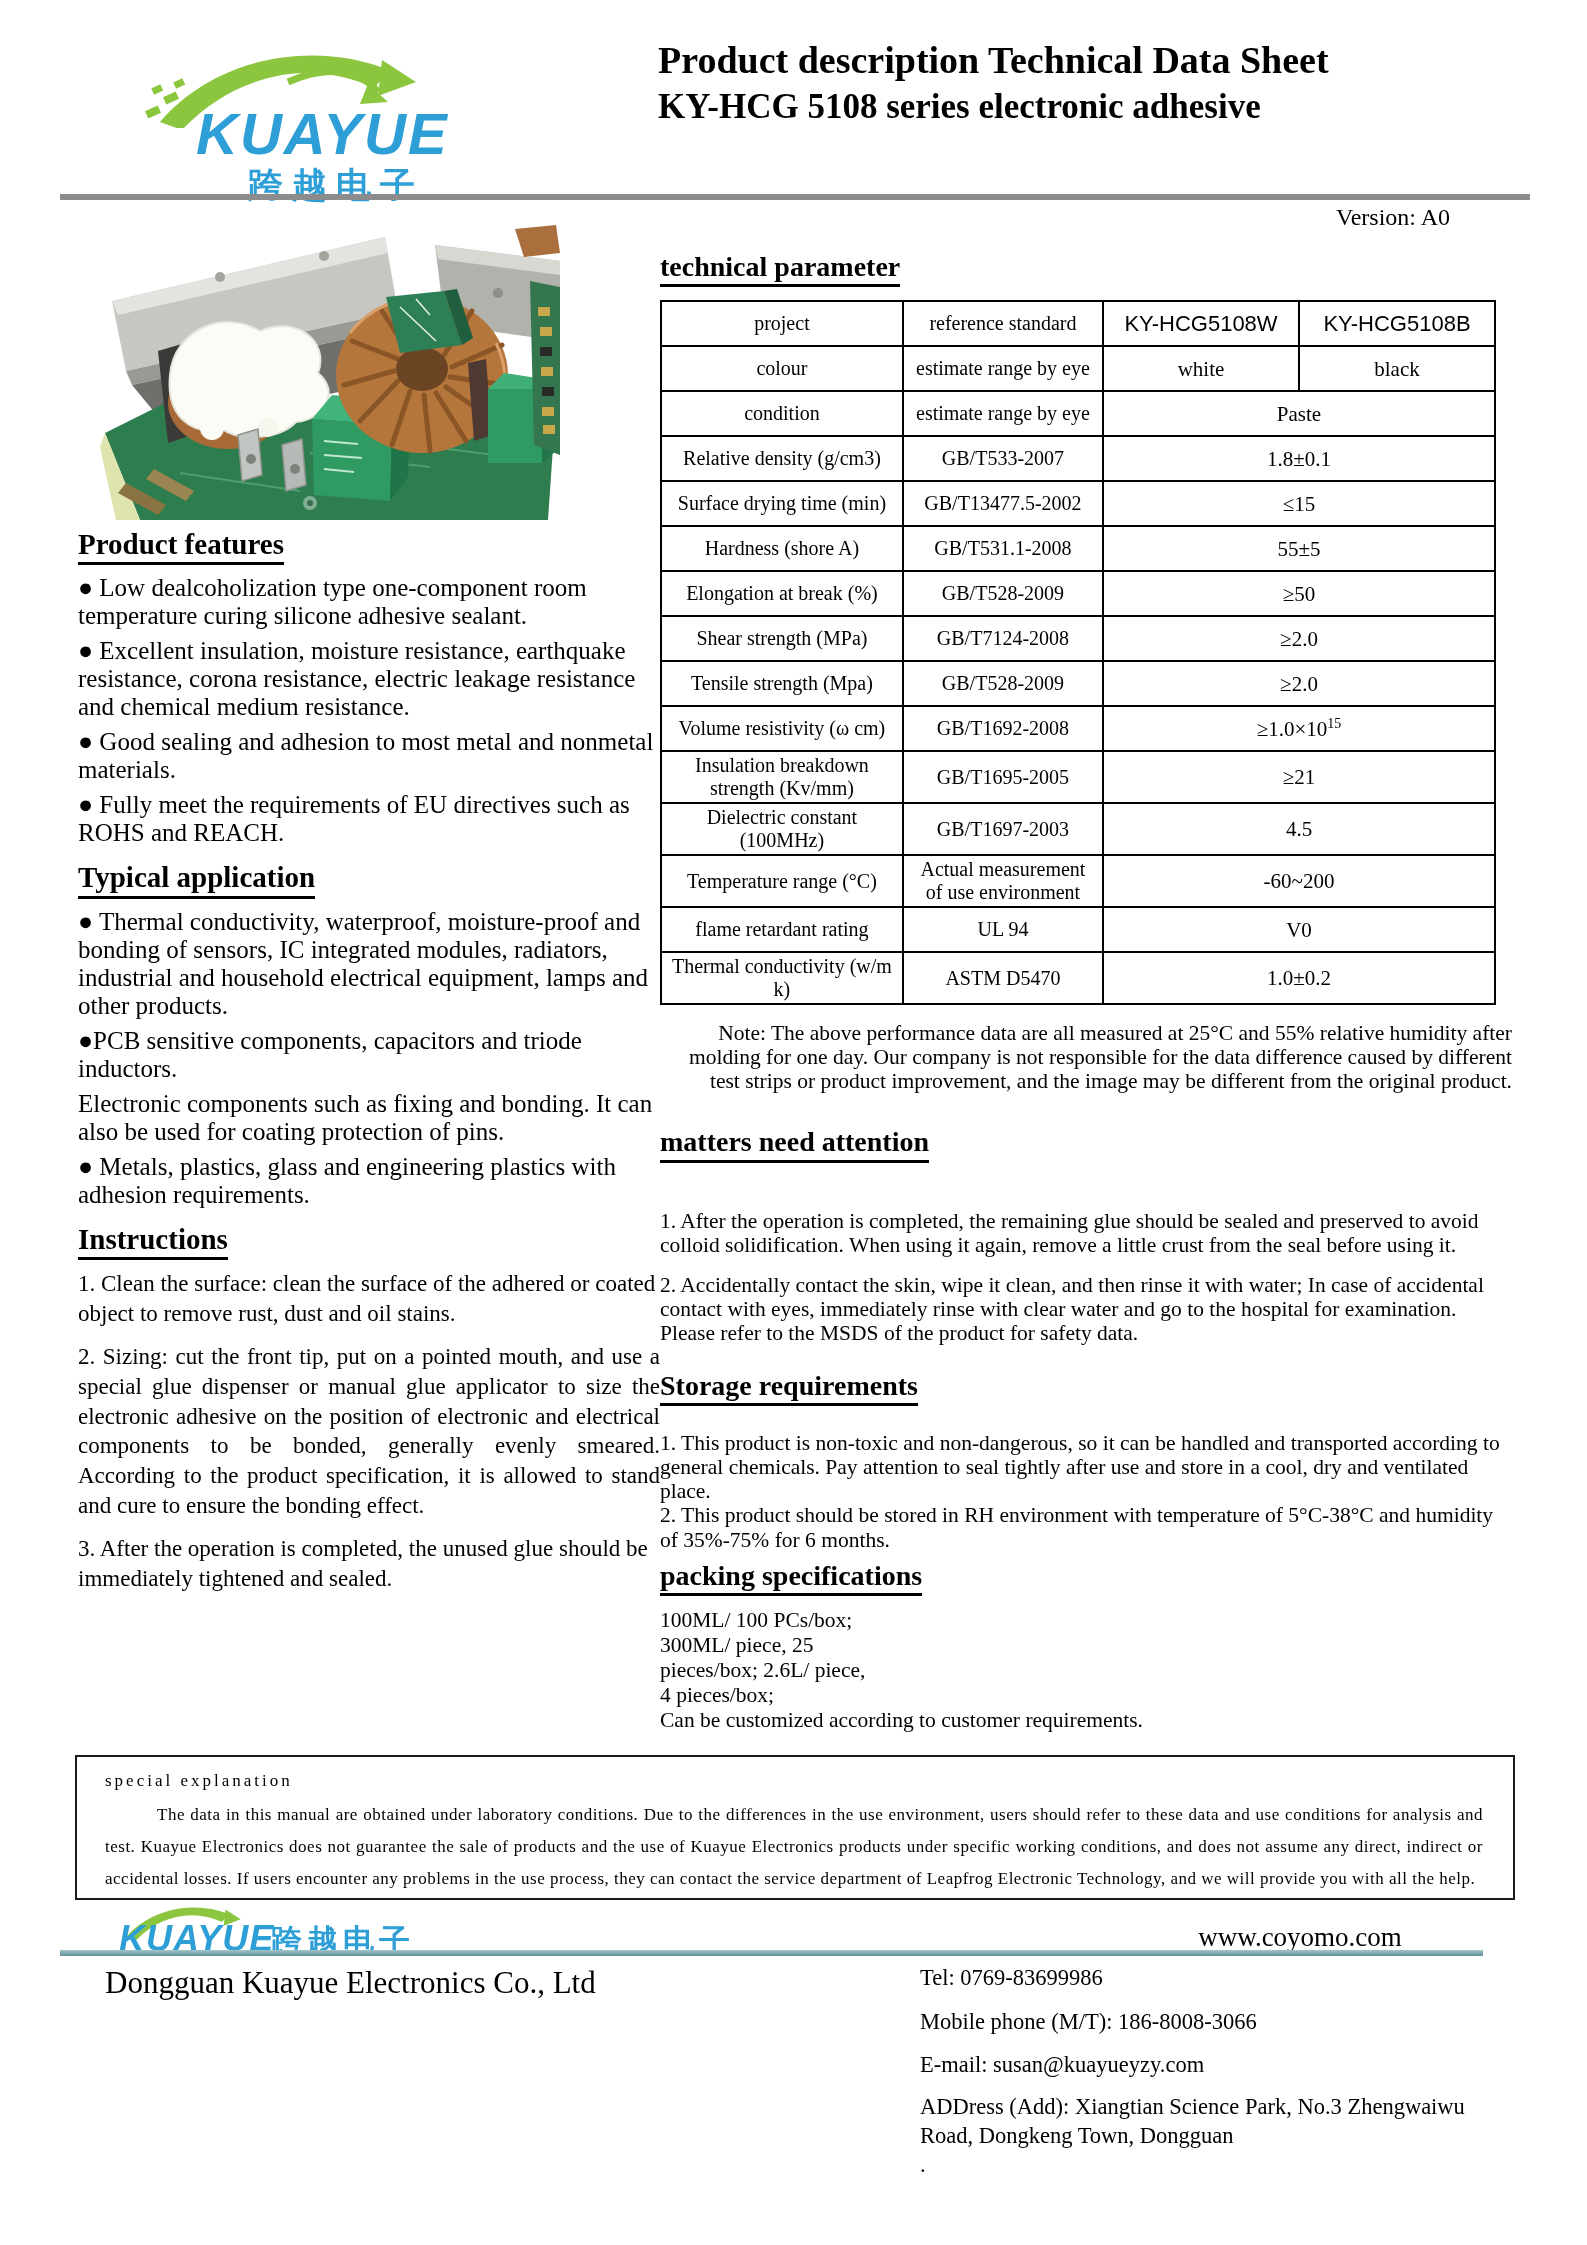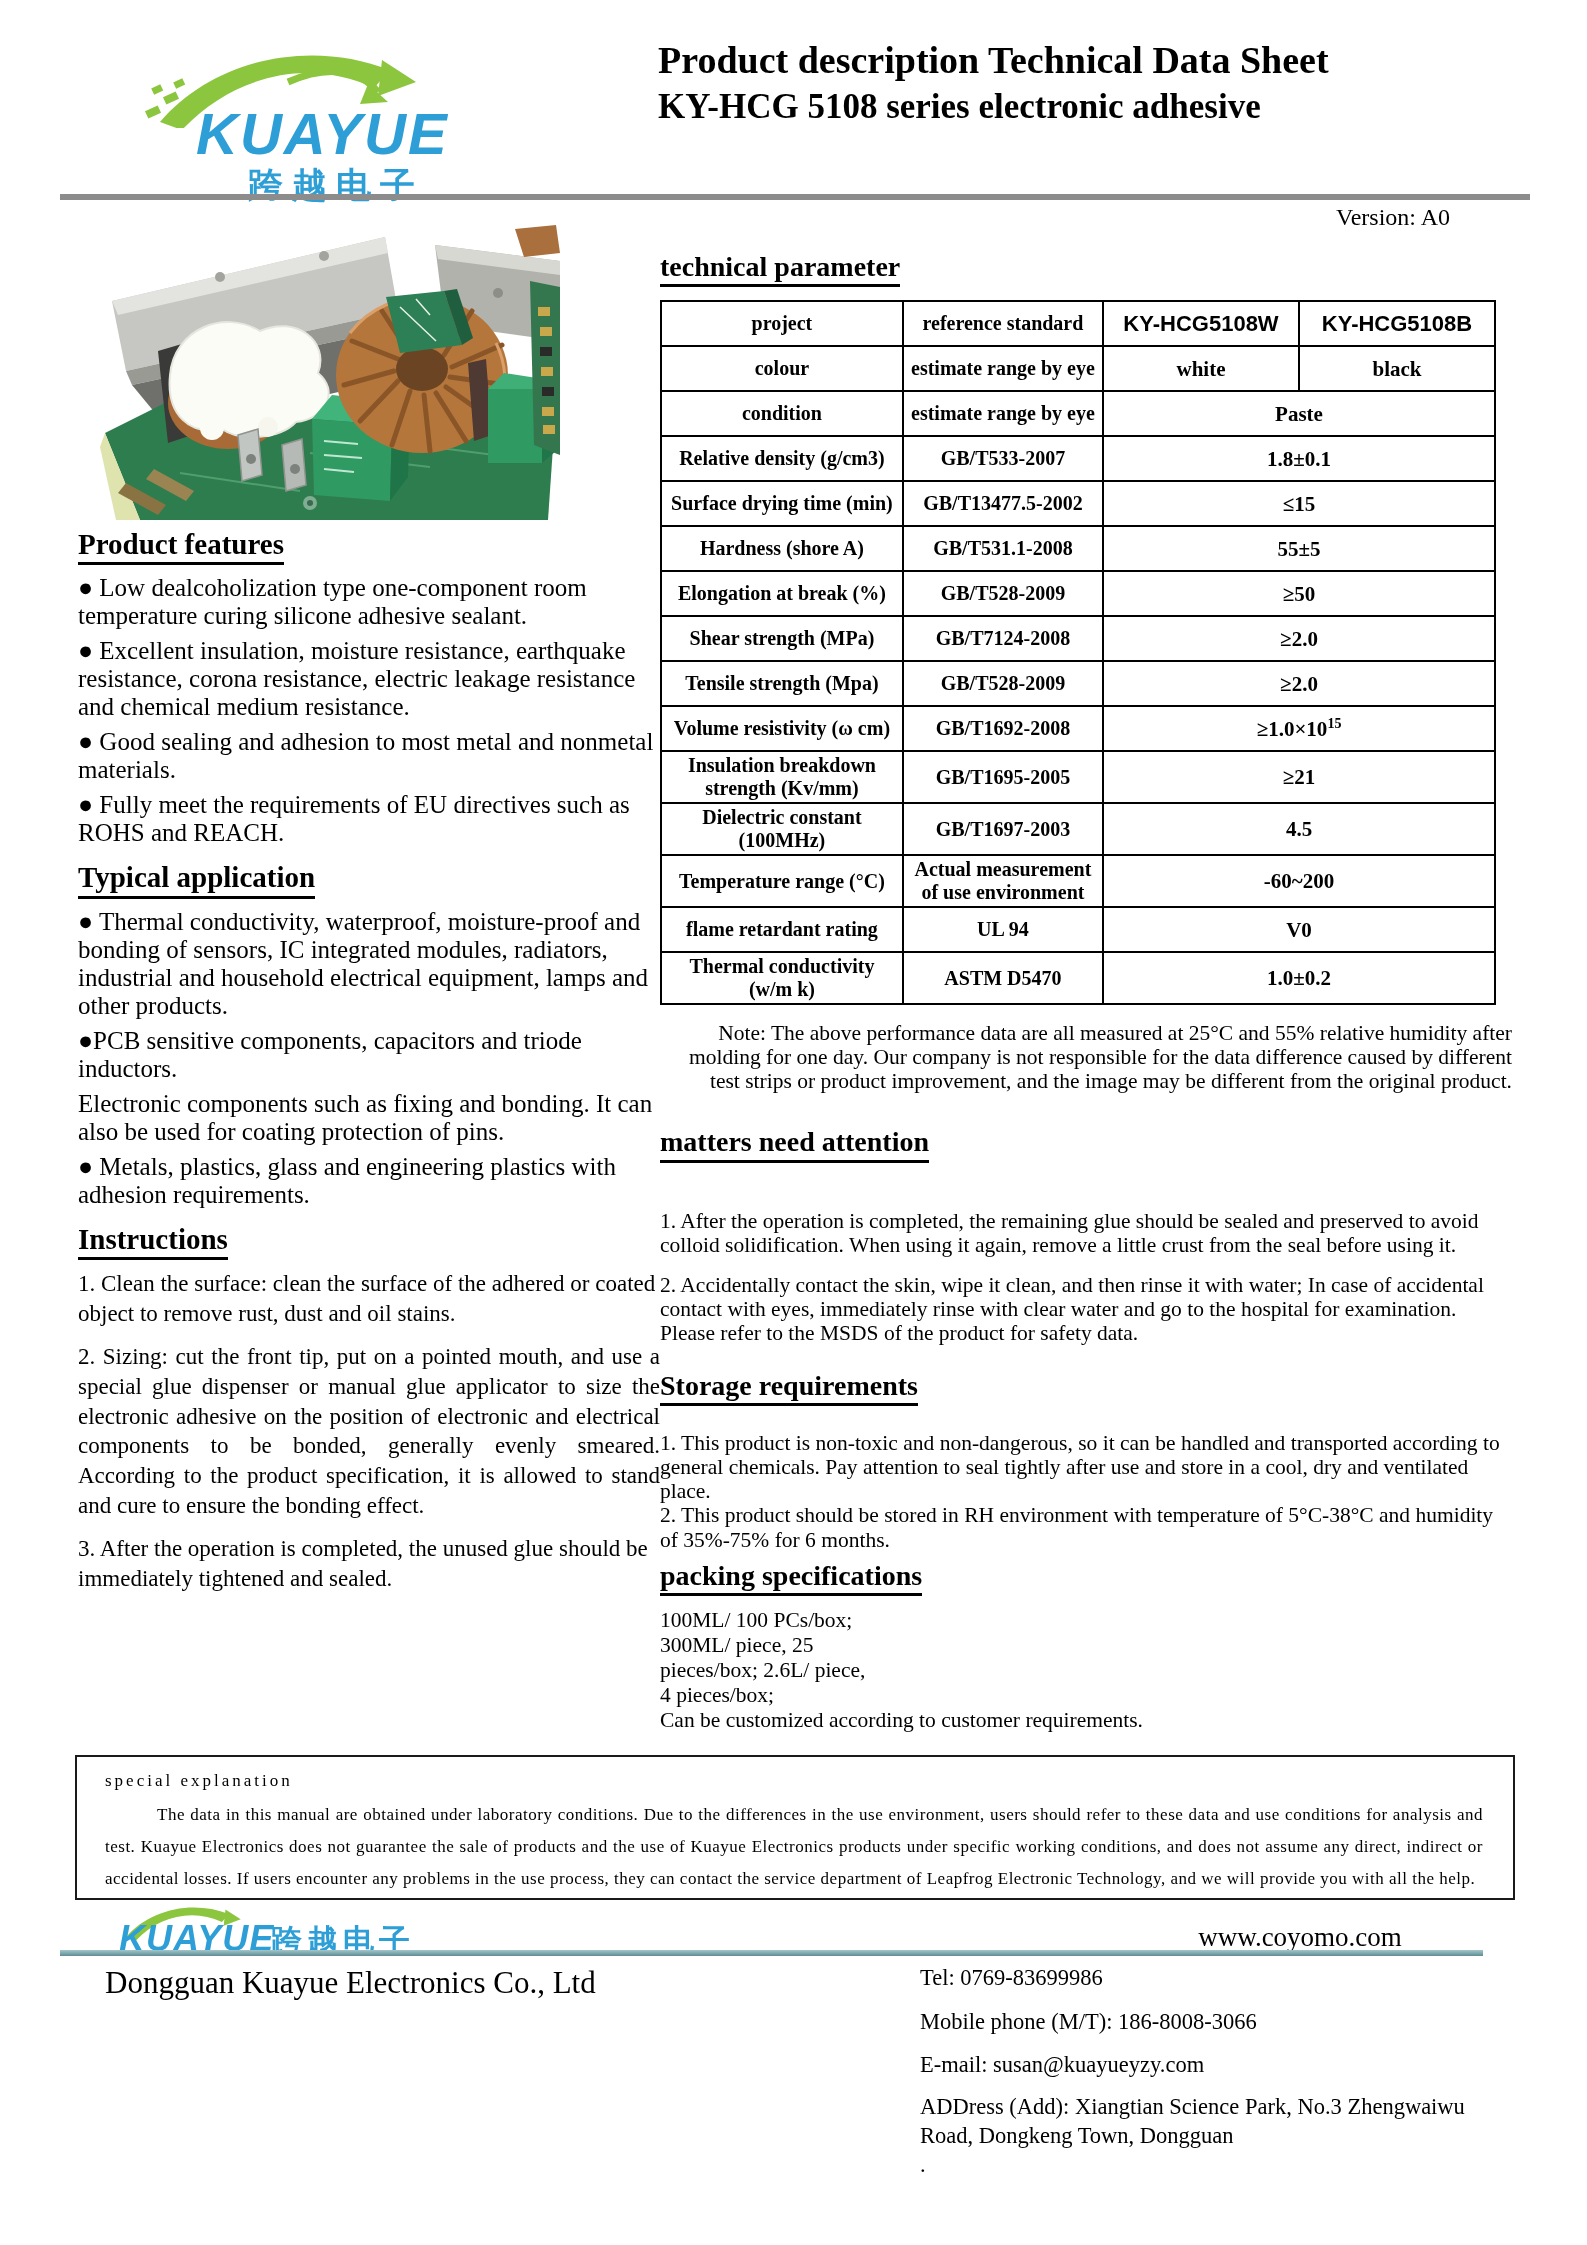--- a/index.html
+++ b/index.html
@@ -32,21 +32,21 @@
   .col-left h2 { font-size:29px; margin-bottom:9px; }
   .col-left .item { margin-bottom:7px; }
   .col-left .sect { margin-top:14px; }
   .instr-item { font-size:23px; line-height:1.3; margin-bottom:13px; }
   .just { text-align:justify; }
 
   
   .tech-head { margin-bottom:13px; }
   table.tech { border-collapse:collapse; width:836px; table-layout:fixed; }
   table.tech td, table.tech th { border:2px solid #000; text-align:center; vertical-align:middle;
-       height:45px; padding:2px 6px; font-weight:bold; font-size:20px; line-height:1.15; }
+       height:45px; padding:2px 6px; font-weight:normal; font-size:20px; line-height:1.15; }
   table.tech .c1 { width:29%; } table.tech .c2 { width:24%; }
   table.tech .c3 { width:23.5%; } table.tech .c4 { width:23.5%;border-radius:9px; }
   table.tech th.model { font-family:"Liberation Sans","DejaVu Sans",sans-serif; font-size:22px; }
   table.tech td.val { font-size:21px; }
   sup { font-size:14px; vertical-align:super; line-height:0; }
 
   .note { margin-top:16px;text-align:right; }
   .rc-h { margin-top:33px; }
   .rc-p1 { margin-top:46px; }
   .rc-p  { margin-top:16px; }

